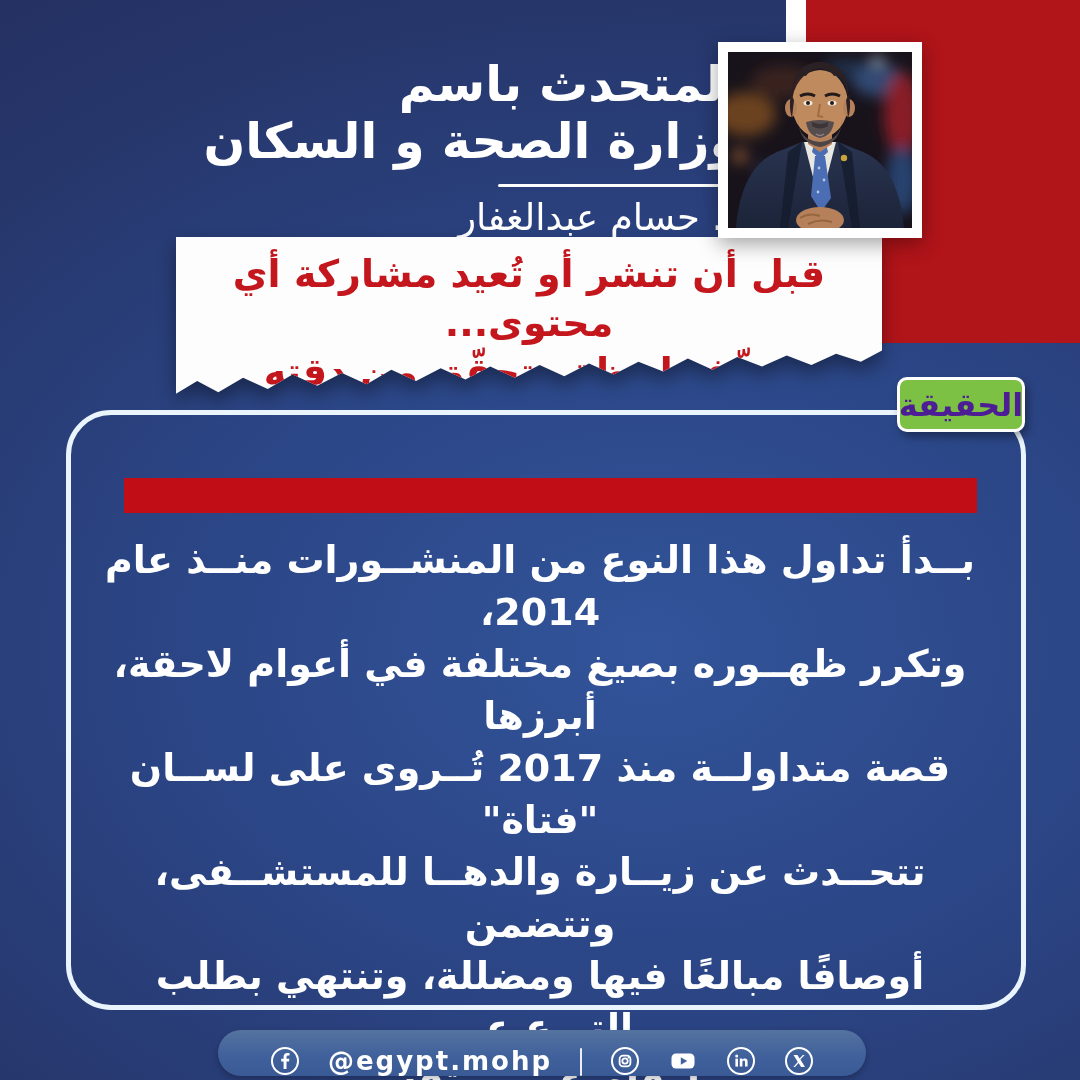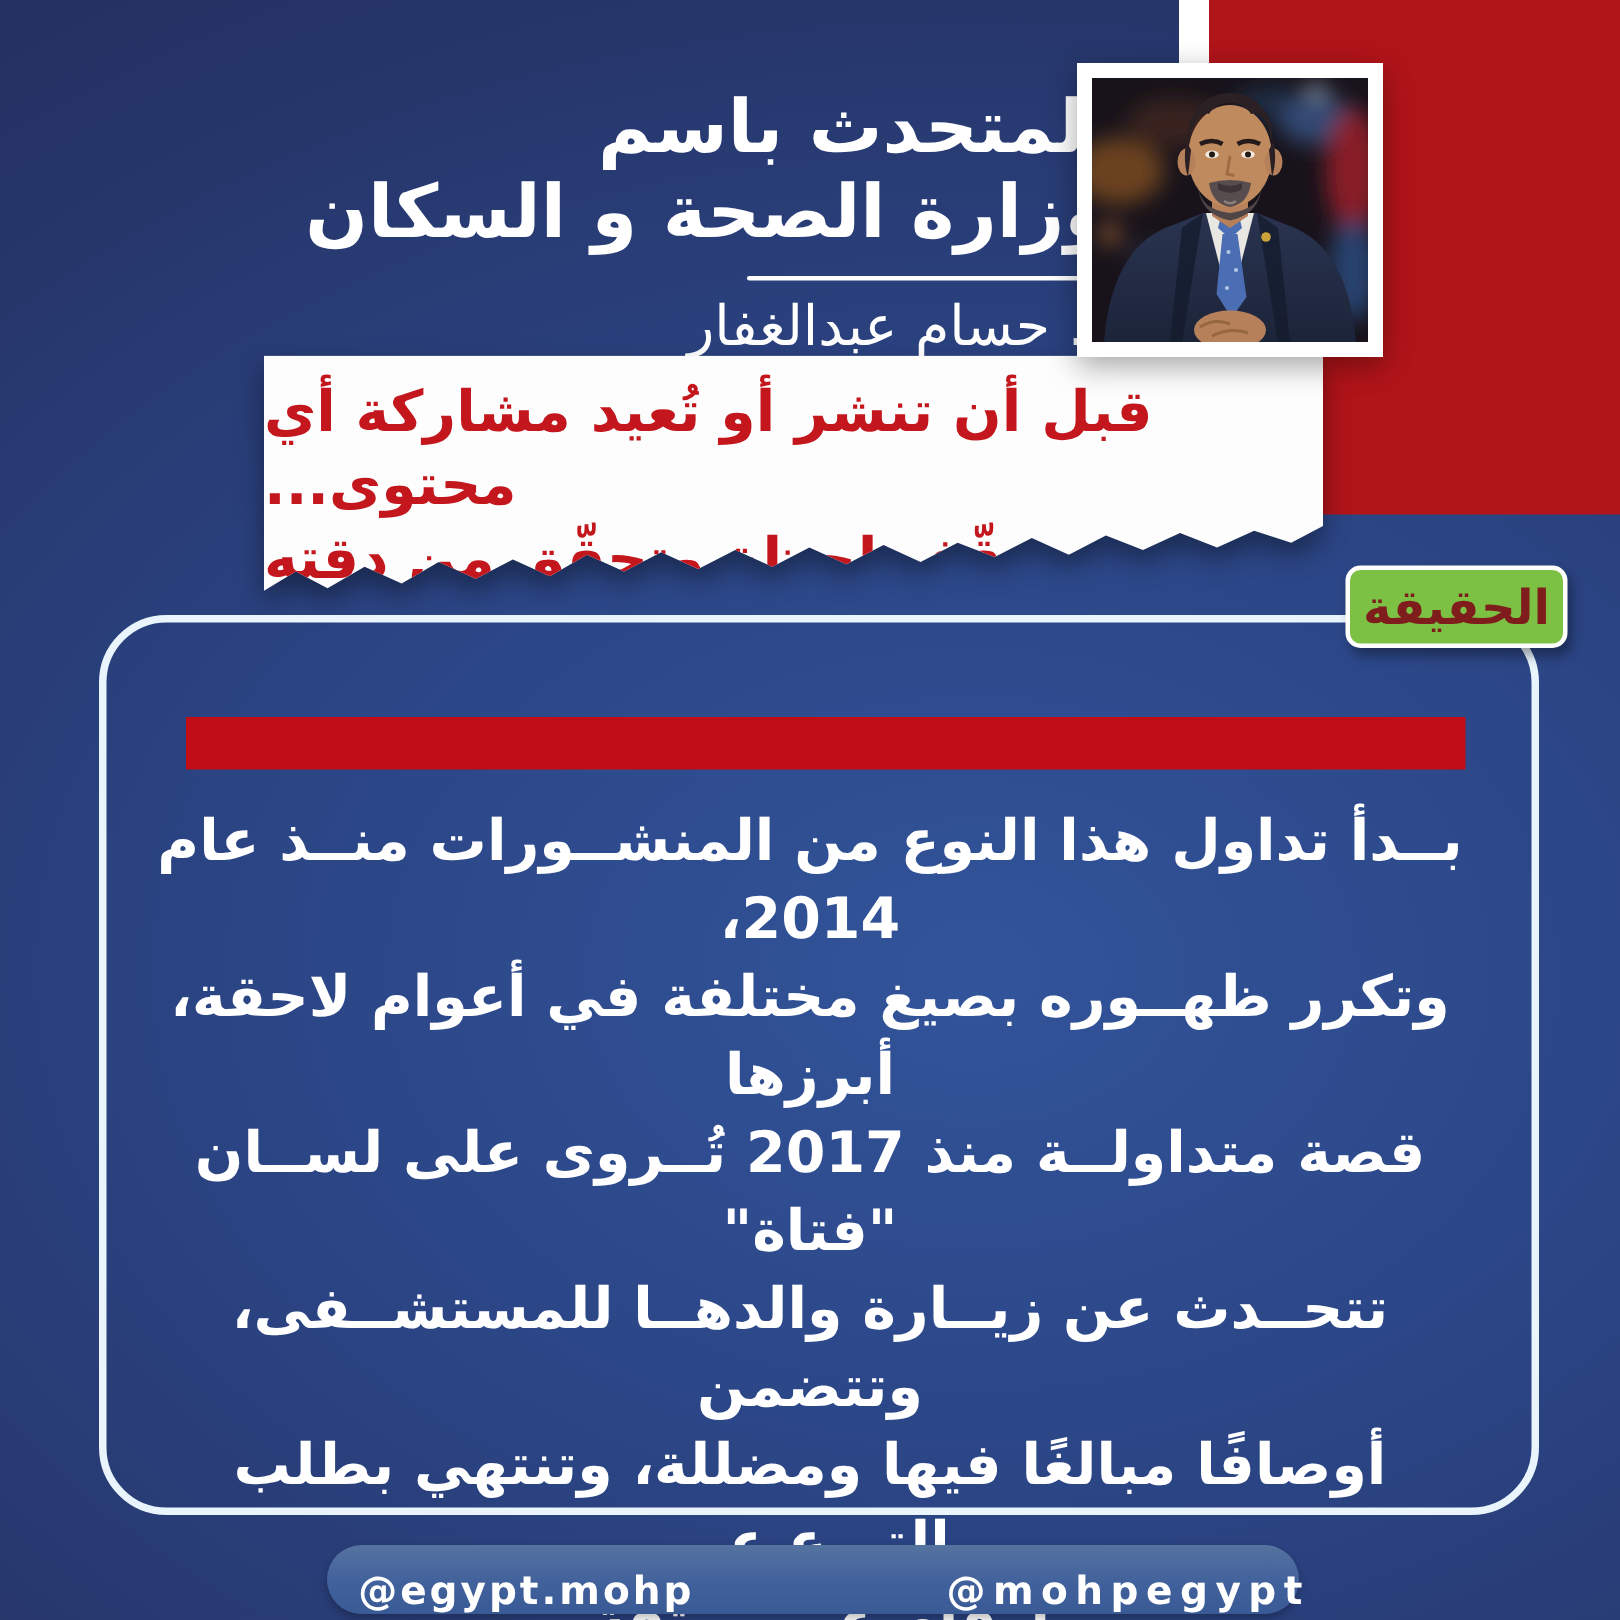--- a/index.html
+++ b/index.html
@@ -16,29 +16,29 @@
   .header{left:40px;top:56px;width:700px;text-align:right;direction:rtl;color:#fff;z-index:2;}
   .header .t{font-size:49px;font-weight:bold;line-height:57px;letter-spacing:0;}
   .header .divider{width:242px;height:3px;background:#fff;margin:14px 0 11px auto;border-radius:2px;}
   .header .name{font-size:37px;line-height:40px;font-weight:normal;}
   
   .photo-wrap{left:718px;top:42px;z-index:4;filter:drop-shadow(0 6px 10px rgba(0,0,0,.35));}
   .photo-frame{background:#fff;padding:10px;width:184px;height:176px;}
   
   .banner-wrap{left:176px;top:237px;z-index:3;filter:drop-shadow(0 9px 9px rgba(0,0,0,.38));}
   .banner{
-    width:706px;height:160px;background:#fdfdfd;direction:rtl;text-align:left;
+    width:706px;height:160px;background:#fdfdfd;direction:rtl;text-align:center;
     clip-path:polygon(0 0,100% 0,100% 71%,97% 78%,93.5% 73%,90% 80%,86.5% 74%,83% 81%,79.5% 75%,76% 83%,72.5% 76%,69% 84%,65.5% 78%,62% 86%,58.5% 79%,55% 87%,51.5% 80%,48% 88%,44.5% 81%,41% 89%,37.5% 82%,34% 90%,30.5% 83%,27% 92%,23.5% 85%,20% 93%,16.5% 86%,13% 95%,9.5% 88%,6% 97%,3% 90%,0 98%);
     padding-top:13px;box-sizing:border-box;
   }
   .banner .line{font-size:38px;font-weight:bold;color:#c3161d;line-height:49px;}
   
   .badge{
-    left:897px;top:377px;width:148px;height:55px;background:#7cc144;border:3px solid #fff;border-radius:10px;
-    display:flex;align-items:center;justify-content:center;color:#7f1d1d;font-size:32px;font-weight:bold;
+    left:897px;top:377px;width:128px;height:55px;background:#7cc144;border:3px solid #fff;border-radius:10px;
+    display:flex;align-items:center;justify-content:center;color:#4c1d95;font-size:32px;font-weight:bold;
     z-index:6;box-sizing:border-box;box-shadow:3px 5px 8px rgba(0,0,0,.35);direction:rtl;
   }
   
   .card{left:66px;top:410px;width:960px;height:600px;border:5px solid #e9f4fc;border-radius:45px;z-index:5;box-sizing:border-box;}
   .title-bar{left:124px;top:478px;width:853px;height:35px;background:#c10e16;z-index:5;}
   .title-text{
     left:124px;top:459px;width:853px;text-align:center;direction:rtl;z-index:6;
     color:#fff;font-size:46px;font-weight:bold;line-height:58px;white-space:nowrap;
   }
   .body-text{
@@ -179,16 +179,15 @@
     <svg class="ficon" width="30" height="30" viewBox="0 0 30 30">
       <circle cx="15" cy="15" r="13" fill="none" stroke="#fff" stroke-width="2"></circle>
       <rect x="9.4" y="12.6" width="2.6" height="8" fill="#fff"></rect>
       <circle cx="10.7" cy="9.9" r="1.5" fill="#fff"></circle>
       <path d="M13.8,12.6 L16.2,12.6 L16.2,13.8 C16.7,13 17.6,12.4 18.9,12.4 C20.9,12.4 21.6,13.6 21.6,15.6 L21.6,20.6 L19,20.6 L19,16.2 C19,15 18.6,14.4 17.7,14.4 C16.8,14.4 16.4,15.1 16.4,16.2 L16.4,20.6 L13.8,20.6 Z" fill="#fff"></path>
     </svg>
     <svg class="ficon" width="30" height="30" viewBox="0 0 30 30">
       <circle cx="15" cy="15" r="13" fill="none" stroke="#fff" stroke-width="2"></circle>
       <path d="M9.5,9 L13.4,9 L15.6,12.4 L18.9,9 L20.6,9 L16.4,13.5 L21,21 L17.1,21 L14.6,17.1 L11,21 L9.3,21 L13.8,16 Z" fill="#fff"></path>
     </svg>
-    <span class="handle spaced">@mohpegypt</span>
   </div>
 
 </div>
 
 </body></html>

